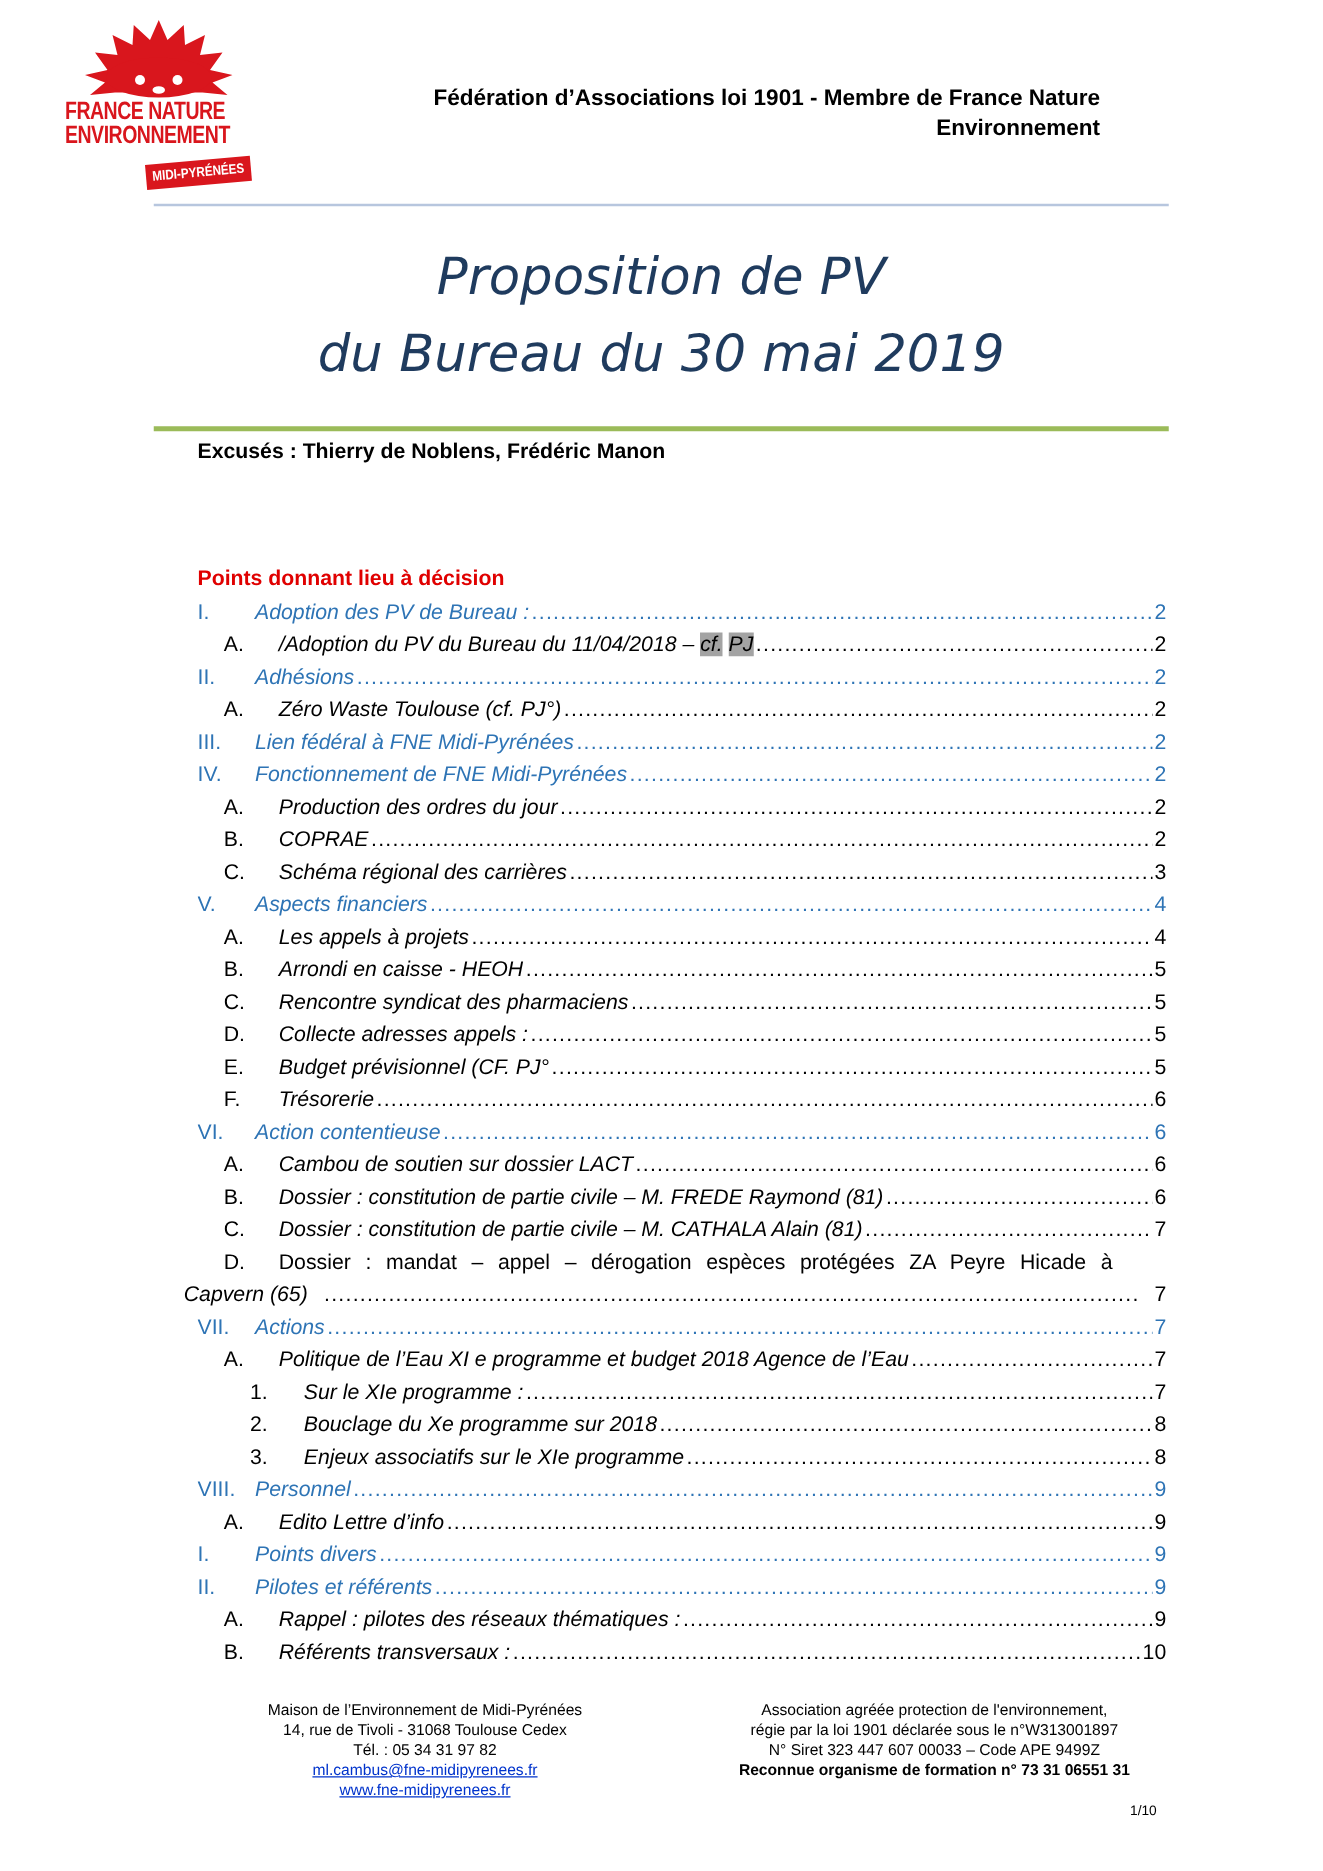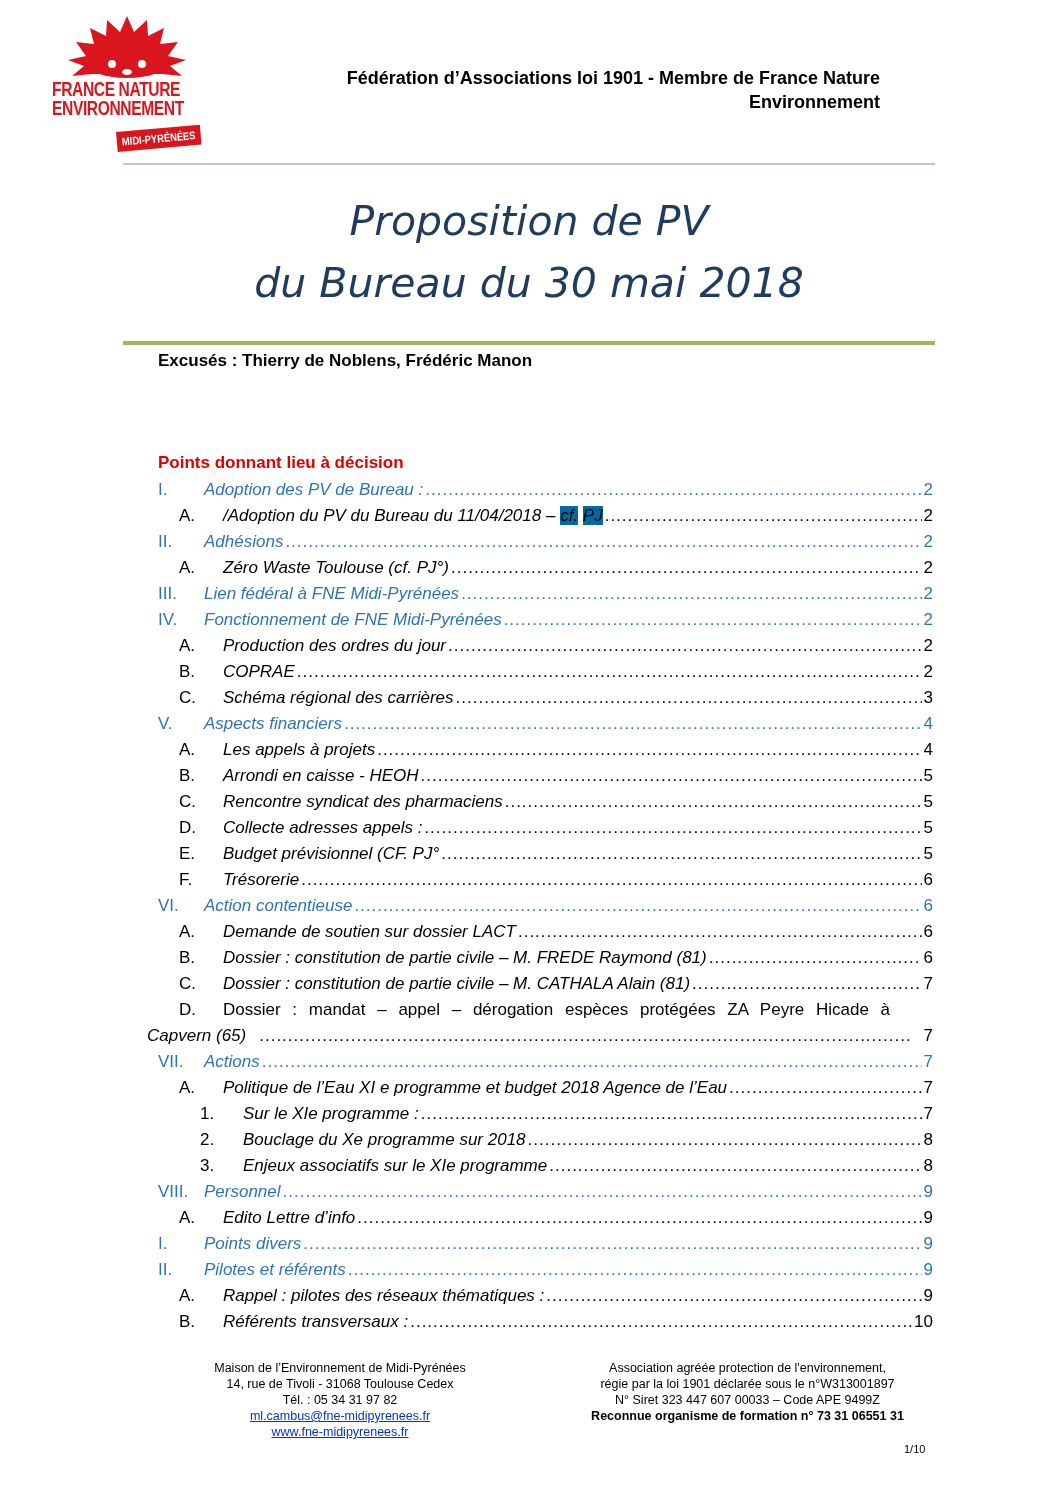--- a/index.html
+++ b/index.html
@@ -24,21 +24,21 @@
   .toc-row { position: relative; height: 26px; line-height: 26px; display: flex; align-items: baseline; white-space: nowrap; overflow: hidden; }
   .toc-row .num { display: inline-block; flex: 0 0 auto; }
   .toc-row .label { flex: 0 0 auto; font-style: italic; }
   .toc-row .dots { flex: 1 1 auto; overflow: hidden; margin: 0 2px; }
   .toc-row .dots::after { content: "........................................................................................................................................................................................................................................"; letter-spacing: 1px; }
   .toc-row .page { flex: 0 0 auto; text-align: right; }
   .lvl1 { color: #2e74b5; }
   .lvl1 .num { width: 46px; }
   .lvl2 .num { margin-left: 21px; width: 44px; }
   .lvl3 .num { margin-left: 42px; width: 43px; }
-  .hl { background: #0369a1; }
+  .hl { background: #a3a3a3; }
 
   .toc-wrap { position: relative; }
   .wrap-row1 { height: 26px; line-height: 26px; display: flex; justify-content: space-between; white-space: nowrap; }
   .wrap-row1 .num { margin-left: 21px; width: 44px; display: inline-block; }
   .wrap-row2 { margin-left: -11px; gap: 11px; }
 
   .footer-left { position: absolute; left: 180px; top: 1360px; width: 320px; text-align: center; font-size: 12.5px; line-height: 16px; }
   .footer-left a { color: #0033cc; text-decoration: underline; }
   .footer-right { position: absolute; left: 555px; top: 1360px; width: 385px; text-align: center; font-size: 12.5px; line-height: 16px; }
   .footer-right .bold { font-weight: bold; }
@@ -67,21 +67,21 @@
 </div>
 
 <div class="fed-header">
   <div>Fédération d’Associations loi 1901 - Membre de France Nature</div>
   <div>Environnement</div>
 </div>
 <div class="top-rule"></div>
 
 <div class="title">
   <div>Proposition de PV</div>
-  <div>du Bureau du 30 mai 2018</div>
+  <div>du Bureau du 30 mai 2019</div>
 </div>
 <div class="green-rule"></div>
 
 <div class="attendance">
   <div>Excusés : Thierry de Noblens, Frédéric Manon</div>
 </div>
 
 <div class="toc-heading">Points donnant lieu à décision</div>
 
 <div class="toc">
@@ -199,21 +199,21 @@
 
   <div class="toc-row lvl1">
       <span class="num">VI.</span>
       <span class="label">Action contentieuse</span>
       <span class="dots"></span>
       <span class="page">6</span>
     </div>
 
   <div class="toc-row lvl2">
       <span class="num">A.</span>
-      <span class="label">Demande de soutien sur dossier LACT </span>
+      <span class="label">Cambou de soutien sur dossier LACT </span>
       <span class="dots"></span>
       <span class="page">6</span>
     </div>
 
   <div class="toc-row lvl2">
       <span class="num">B.</span>
       <span class="label">Dossier : constitution de partie civile – M. FREDE Raymond (81) </span>
       <span class="dots"></span>
       <span class="page">6</span>
     </div>

